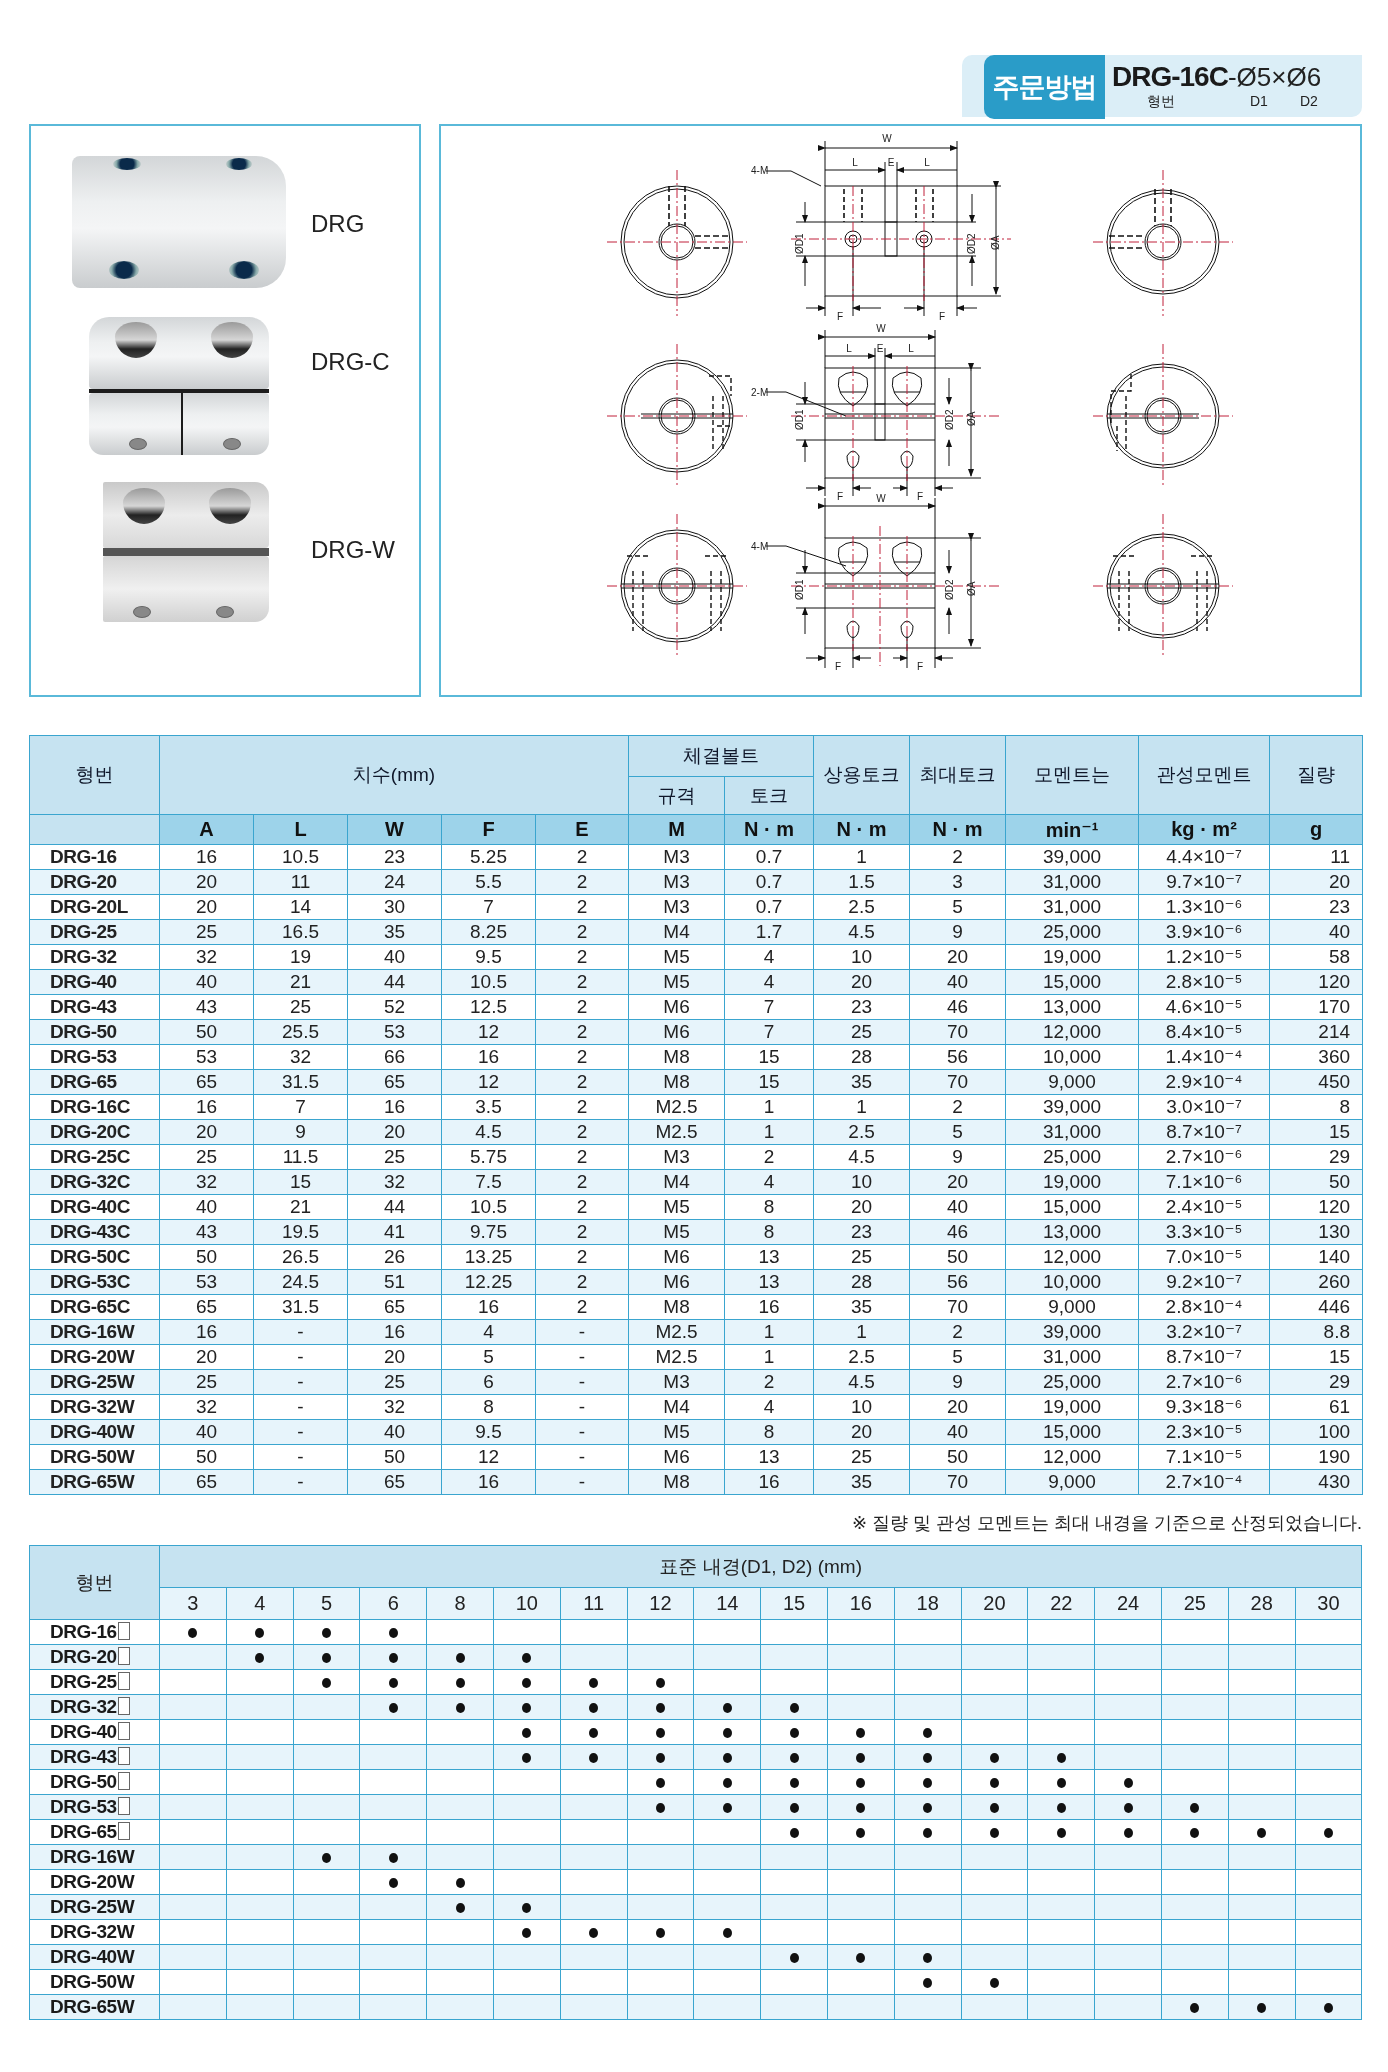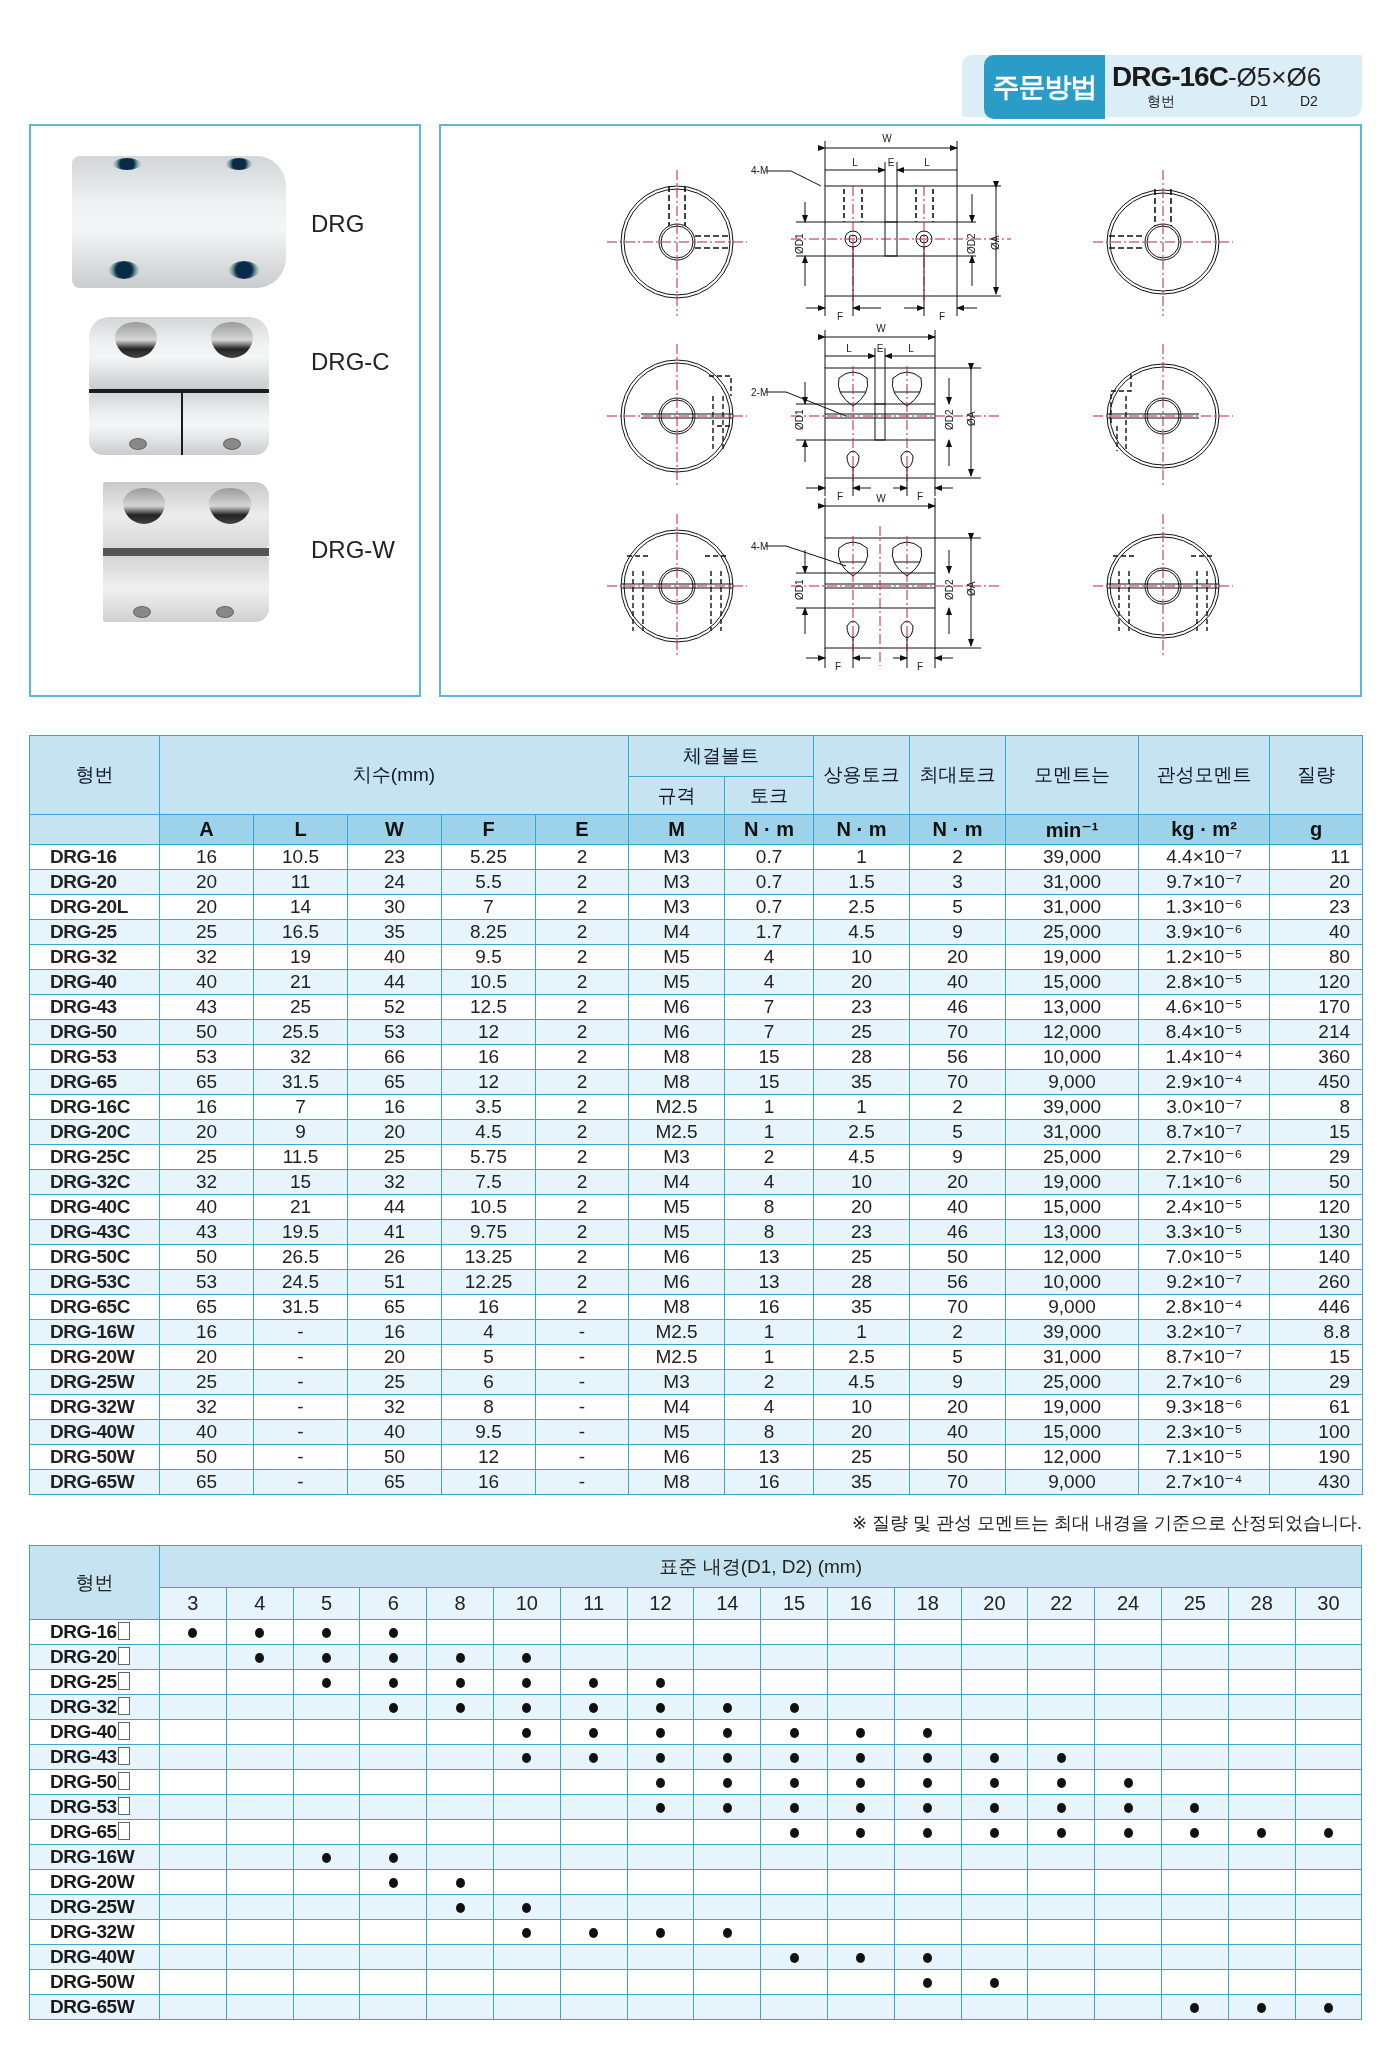--- a/index.html
+++ b/index.html
@@ -371,21 +371,21 @@
         <td>19</td>
         <td>40</td>
         <td>9.5</td>
         <td>2</td>
         <td>M5</td>
         <td>4</td>
         <td>10</td>
         <td>20</td>
         <td>19,000</td>
         <td>1.2×10⁻⁵</td>
-        <td class="mass">80</td>
+        <td class="mass">58</td>
       </tr>
       <tr class="alt">
         <td class="model">DRG-40</td>
         <td>40</td>
         <td>21</td>
         <td>44</td>
         <td>10.5</td>
         <td>2</td>
         <td>M5</td>
         <td>4</td>

